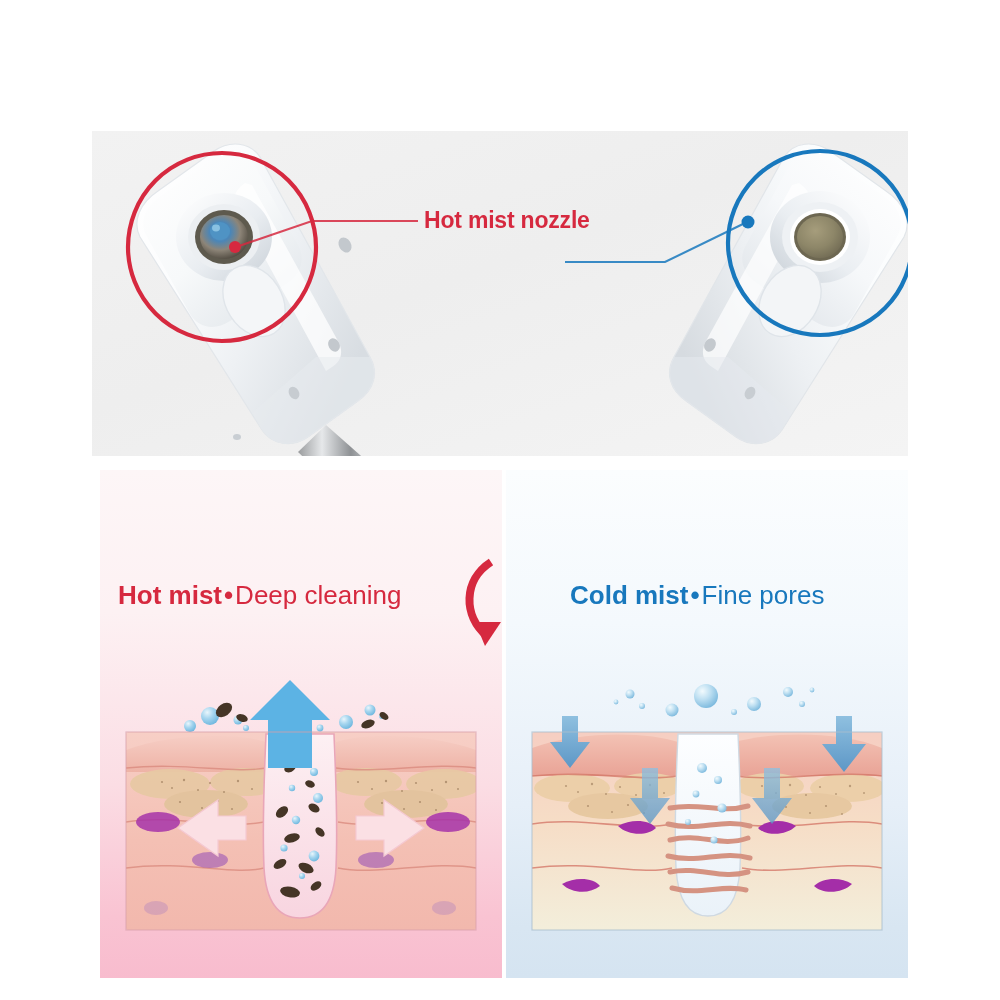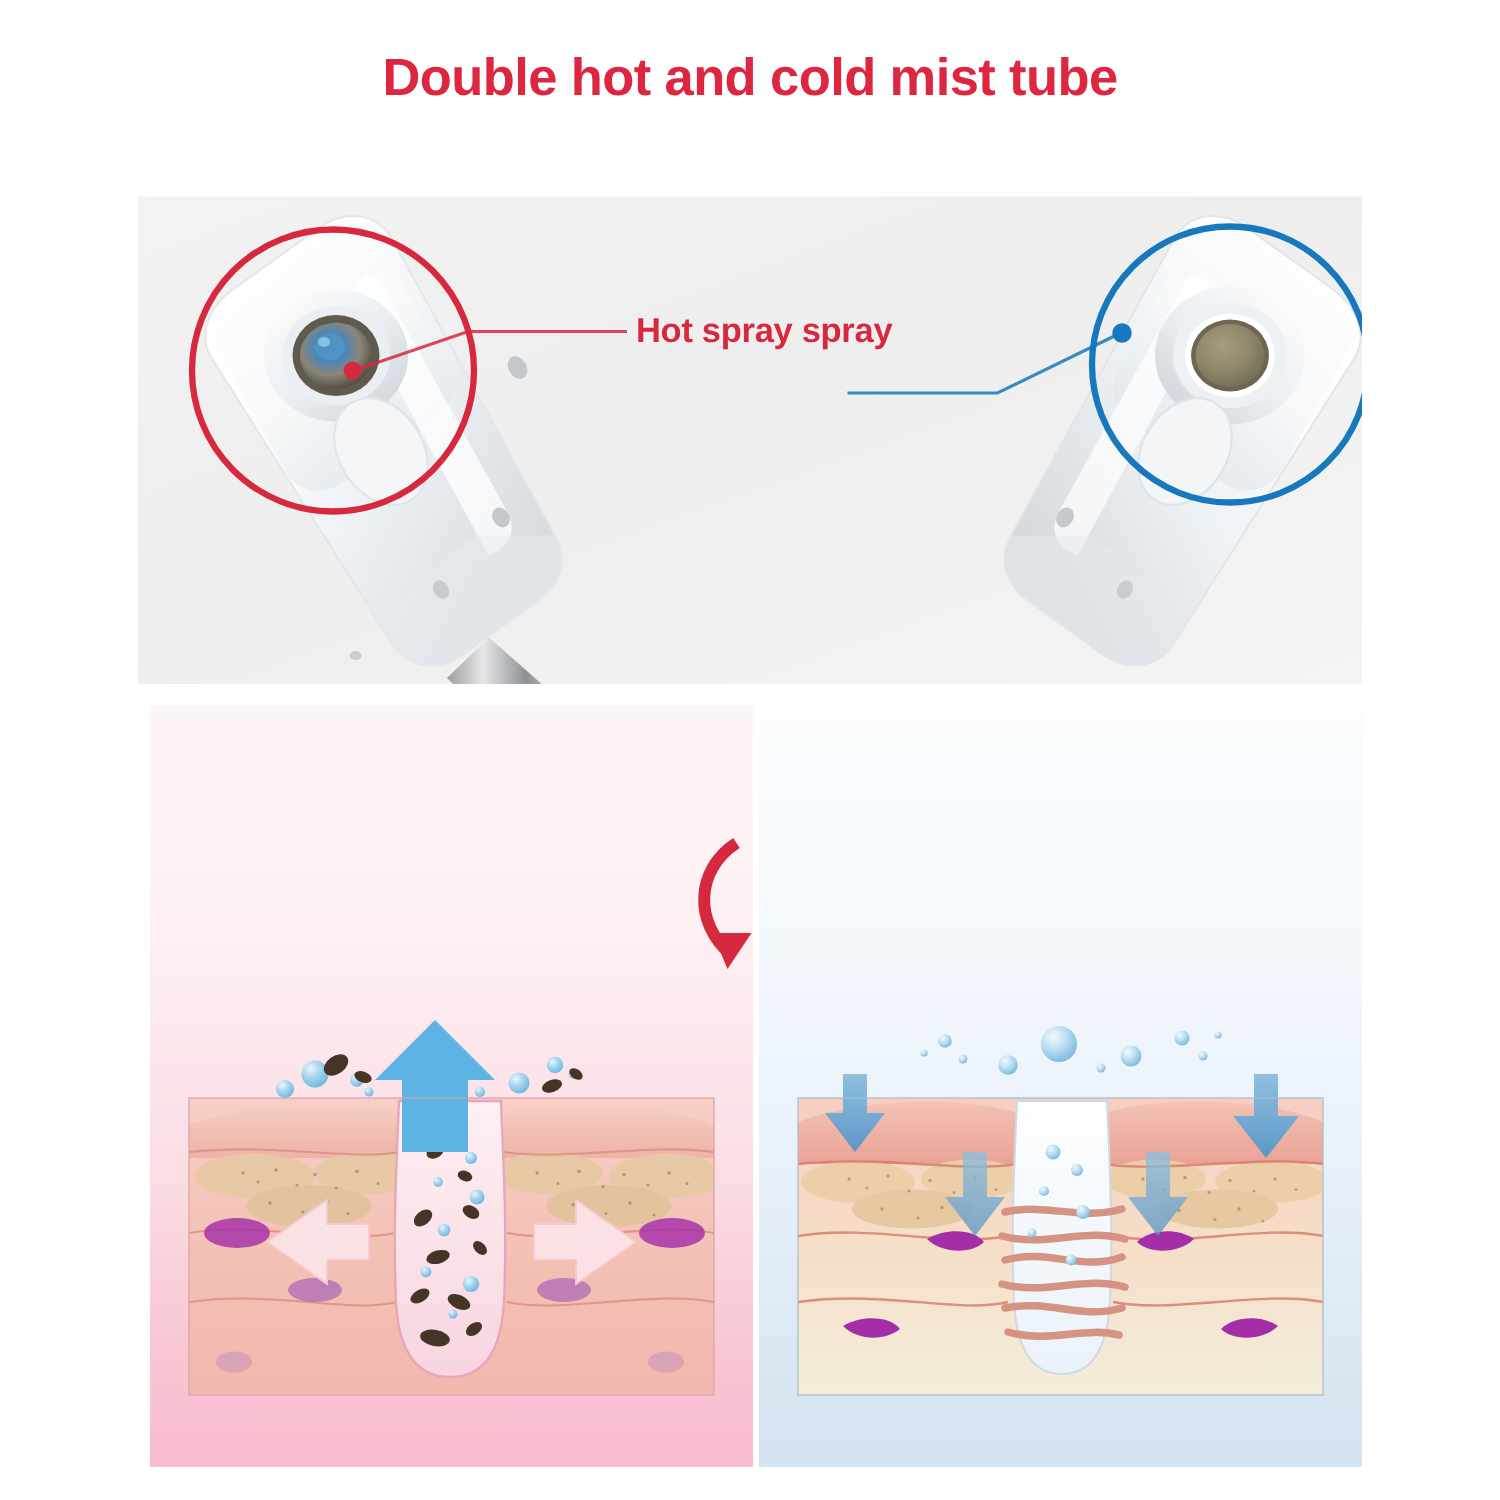--- a/index.html
+++ b/index.html
@@ -137,21 +137,20 @@
     top: 202px;
     width: 374px;
     height: 290px;
   }
 </style>
 </head>
 <body>
 
 <div id="stage">
 
-  <div class="title">Double hot and cold mist tube</div>
 
   <div class="product-panel">
 
     <svg class="device device-left" viewBox="0 0 330 350">
       <defs>
         <linearGradient id="bodyL" x1="0" y1="0" x2="1" y2="0.6">
           <stop offset="0%" stop-color="#ffffff"></stop>
           <stop offset="35%" stop-color="#fbfcfd"></stop>
           <stop offset="62%" stop-color="#eef1f4"></stop>
           <stop offset="100%" stop-color="#d8dde2"></stop>
@@ -305,24 +304,27 @@
       <polyline points="236,247 312,221 418,221" fill="none" stroke="#d6293f" stroke-width="2.1" opacity="0.85"></polyline>
       <circle cx="235" cy="247" r="6" fill="#d6293f"></circle>
     </g>
 
     <g>
       <polyline points="565,262 665,262 745,223" fill="none" stroke="#1878bd" stroke-width="2.1" opacity="0.85"></polyline>
       <circle cx="748" cy="222" r="6.5" fill="#1878bd"></circle>
     </g>
   </svg>
 
-  <div class="label-hot">Hot spray spray</div>
+  <div class="label-hot">Hot mist nozzle</div>
 
   <div class="panel panel-hot">
 
+    <div class="panel-heading heading-hot">
+      <span class="strong">Hot mist</span><span class="dot">•</span><span>Deep cleaning</span>
+    </div>
 
     <svg class="skin-wrap" viewBox="0 0 374 290">
       <defs>
         <linearGradient id="epiH" x1="0" y1="0" x2="0" y2="1">
           <stop offset="0%" stop-color="#f6cdc4"></stop>
           <stop offset="100%" stop-color="#eeb3a6"></stop>
         </linearGradient>
         <linearGradient id="dermH" x1="0" y1="0" x2="0" y2="1">
           <stop offset="0%" stop-color="#f7cfc6"></stop>
           <stop offset="55%" stop-color="#f4c0b4"></stop>
@@ -466,20 +468,23 @@
     </g>
 
     <g>
       <path d="M72 18 C 100 36, 100 70, 76 90" fill="none" stroke="#1878bd" stroke-width="8" stroke-linecap="butt"></path>
       <path d="M60 30 L86 30 L72 6 Z" fill="#1878bd"></path>
     </g>
   </svg>
 
   <div class="panel panel-cold">
 
+    <div class="panel-heading heading-cold">
+      <span class="strong">Cold mist</span><span class="dot">•</span><span>Fine pores</span>
+    </div>
 
     <svg class="skin-wrap" viewBox="0 0 374 290">
       <defs>
         <linearGradient id="epiC" x1="0" y1="0" x2="0" y2="1">
           <stop offset="0%" stop-color="#f3c2b4"></stop>
           <stop offset="100%" stop-color="#e9a396"></stop>
         </linearGradient>
         <linearGradient id="dermC" x1="0" y1="0" x2="0" y2="1">
           <stop offset="0%" stop-color="#f6cec2"></stop>
           <stop offset="45%" stop-color="#f6ddc6"></stop>

